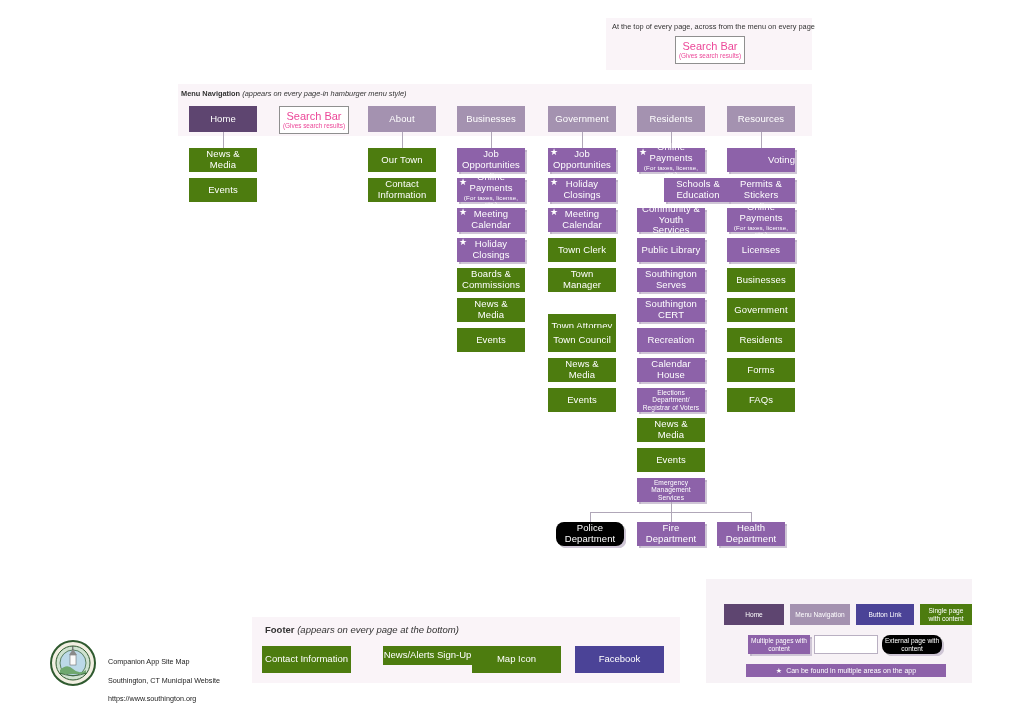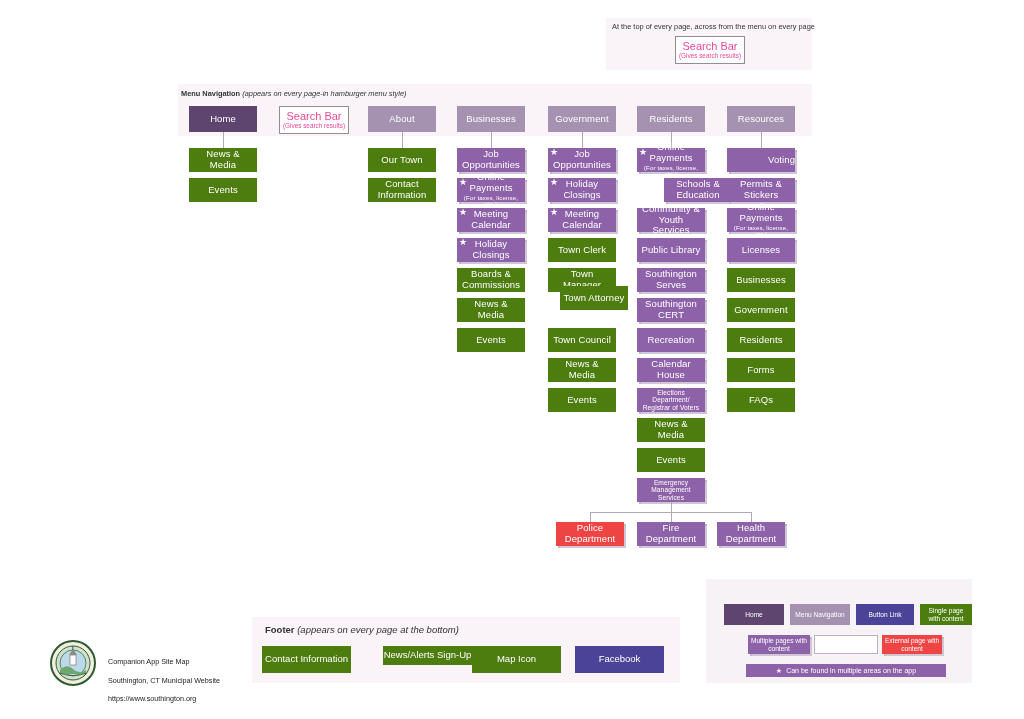--- a/index.html
+++ b/index.html
@@ -19,21 +19,21 @@
     padding:2px 3px;
   }
   .node .sub{display:block;font-size:6.2px;line-height:1.05;margin-top:1px;}
 
   
   .c-home{background:#5e4570;}
   .c-menu{background:#a492b0;}
   .c-page{background:#4d7c0f;}          
   .c-multi{background:#8d62a9;}         
   .c-links{background:#ffffff;color:#222;border:1px solid #b9b0c2;}
-  .c-ext{background:#ef4444;}
+  .c-ext{background:#000000;border-radius:8px;}
   .c-btn{background:#4b4397;}
 
   
   .stack{box-shadow:3px 3px 0 -1px #cfc6d6, 2px 2px 0 0 #bfb4c8;}
   .stack-gray{box-shadow:3px 3px 0 -1px #cfc6d6, 2px 2px 0 0 #bdbdbd;}
 
   .star{
     position:absolute;left:2px;top:0px;color:#fff;font-size:9px;line-height:9px;
   }
 
@@ -172,21 +172,21 @@
       <div class="node c-multi stack" style="left: 548px; top: 208px; width: 68px; height: 24px;">
         <span class="star">★</span>
         <span>Meeting Calendar</span>
       </div>
       <div class="node c-page" style="left: 548px; top: 238px; width: 68px; height: 24px;">
         <span>Town Clerk</span>
       </div>
       <div class="node c-page" style="left: 548px; top: 268px; width: 68px; height: 24px;">
         <span>Town Manager</span>
       </div>
-      <div class="node c-page" style="left: 548px; top: 286px; width: 68px; height: 24px; margin-left: 12px;">
+      <div class="node c-page" style="left: 548px; top: 314px; width: 68px; height: 24px;">
         <span>Town Attorney</span>
       </div>
       <div class="node c-page" style="left: 548px; top: 328px; width: 68px; height: 24px;">
         <span>Town Council</span>
       </div>
       <div class="node c-page" style="left: 548px; top: 358px; width: 68px; height: 24px;">
         <span>News &amp; Media</span>
       </div>
       <div class="node c-page" style="left: 548px; top: 388px; width: 68px; height: 24px;">
         <span>Events</span>

